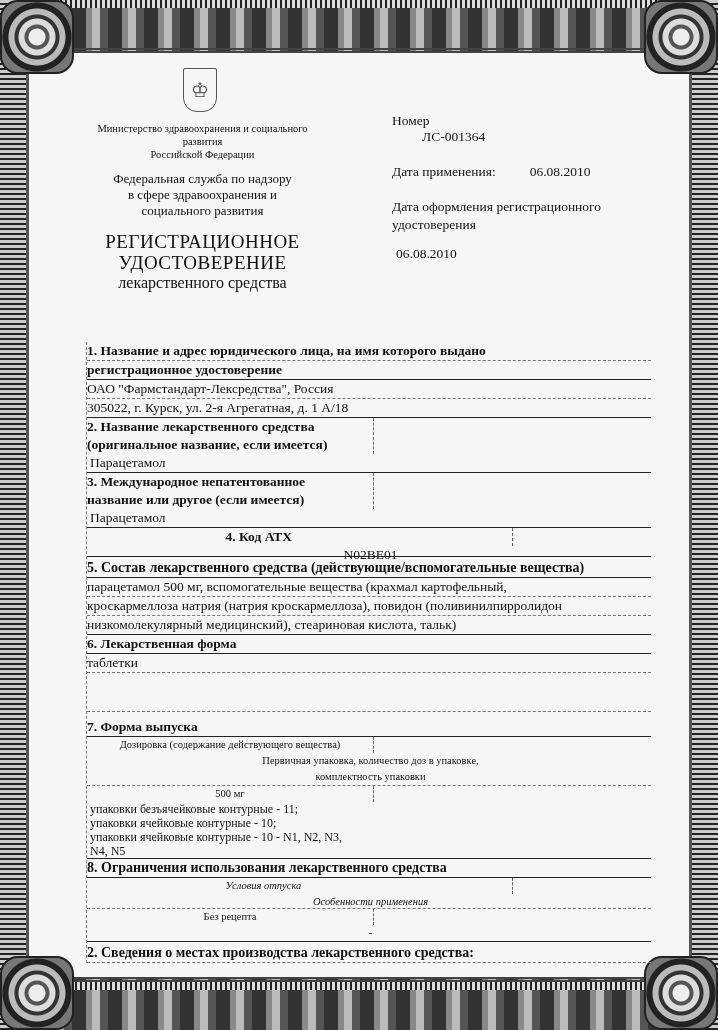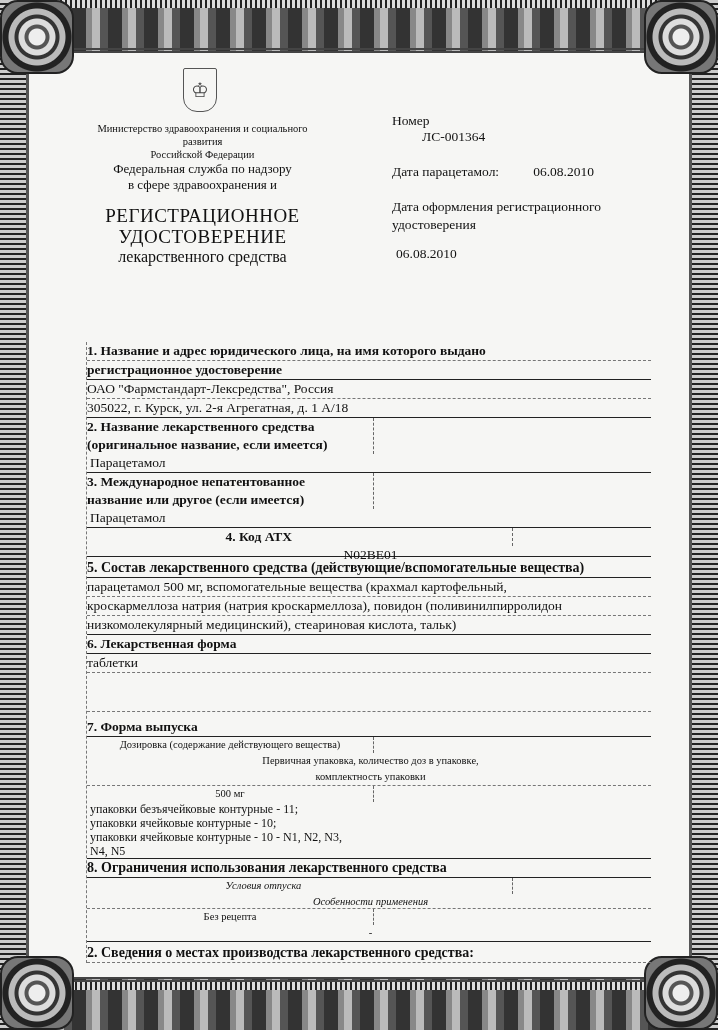--- a/index.html
+++ b/index.html
@@ -18,21 +18,21 @@
   .frame-left { left:0; border-right:3px solid #555; }
   .frame-right { right:0; border-left:3px solid #555; }
   .corner { position:absolute; width:70px; height:70px; border-radius:18px;
     background: radial-gradient(circle, #eee 0 8px, #555 9px 12px, #ddd 13px 18px, #333 19px 22px, #bbb 23px 28px, #222 29px 34px, #777 35px);
     border:2px solid #222; }
   .c-tl { top:0; left:0; } .c-tr { top:0; right:0; } .c-bl { bottom:0; left:0; } .c-br { bottom:0; right:0; }
 
   .emblem { position:absolute; left:183px; top:68px; width:32px; height:42px; border:1px solid #555; border-radius:2px 2px 14px 14px; display:flex; align-items:center; justify-content:center; font-size:20px; color:#444; }
   .left-header { position:absolute; left:70px; top:122px; width:265px; text-align:center; }
   .ministry { font-size:10.5px; line-height:13px; }
-  .service { font-size:13px; line-height:16px; }
+  .service { font-size:13px; line-height:16px; margin-top:10px; }
   .cert-title { font-size:19px; line-height:21px; margin-top:12px; letter-spacing:0.5px; }
   .cert-sub { font-size:16px; line-height:20px; }
 
   .right-header { position:absolute; left:392px; top:113px; width:260px; font-size:13.5px; }
   .rh-row { display:flex; }
   .number-row { margin-bottom:19px;flex-direction:column; }
   .number-value { margin-left:30px; }
   .regdate-row { margin-bottom:18px; }
   .regdate-value { margin-left:34px; }
   .issue-label { line-height:18px; }
@@ -66,35 +66,36 @@
 
 <div class="left-header">
   <div class="ministry">
     <div>Министерство здравоохранения и социального</div>
     <div>развития</div>
     <div>Российской Федерации</div>
   </div>
   <div class="service">
     <div>Федеральная служба по надзору</div>
     <div>в сфере здравоохранения и</div>
+    <div>социального развития</div>
   </div>
   <div class="cert-title">
     <div>РЕГИСТРАЦИОННОЕ</div>
     <div>УДОСТОВЕРЕНИЕ</div>
   </div>
   <div class="cert-sub">лекарственного средства</div>
 </div>
 
 <div class="right-header">
   <div class="rh-row number-row">
     <span>Номер</span>
     <span class="number-value">ЛС-001364</span>
   </div>
   <div class="rh-row regdate-row">
-    <span>Дата парацетамол:</span>
+    <span>Дата применения:</span>
     <span class="regdate-value">06.08.2010</span>
   </div>
   <div class="issue-label">
     <div>Дата оформления регистрационного</div>
     <div>удостоверения</div>
   </div>
   <div class="issue-value">06.08.2010</div>
 </div>
 
 <div class="doc outer">

